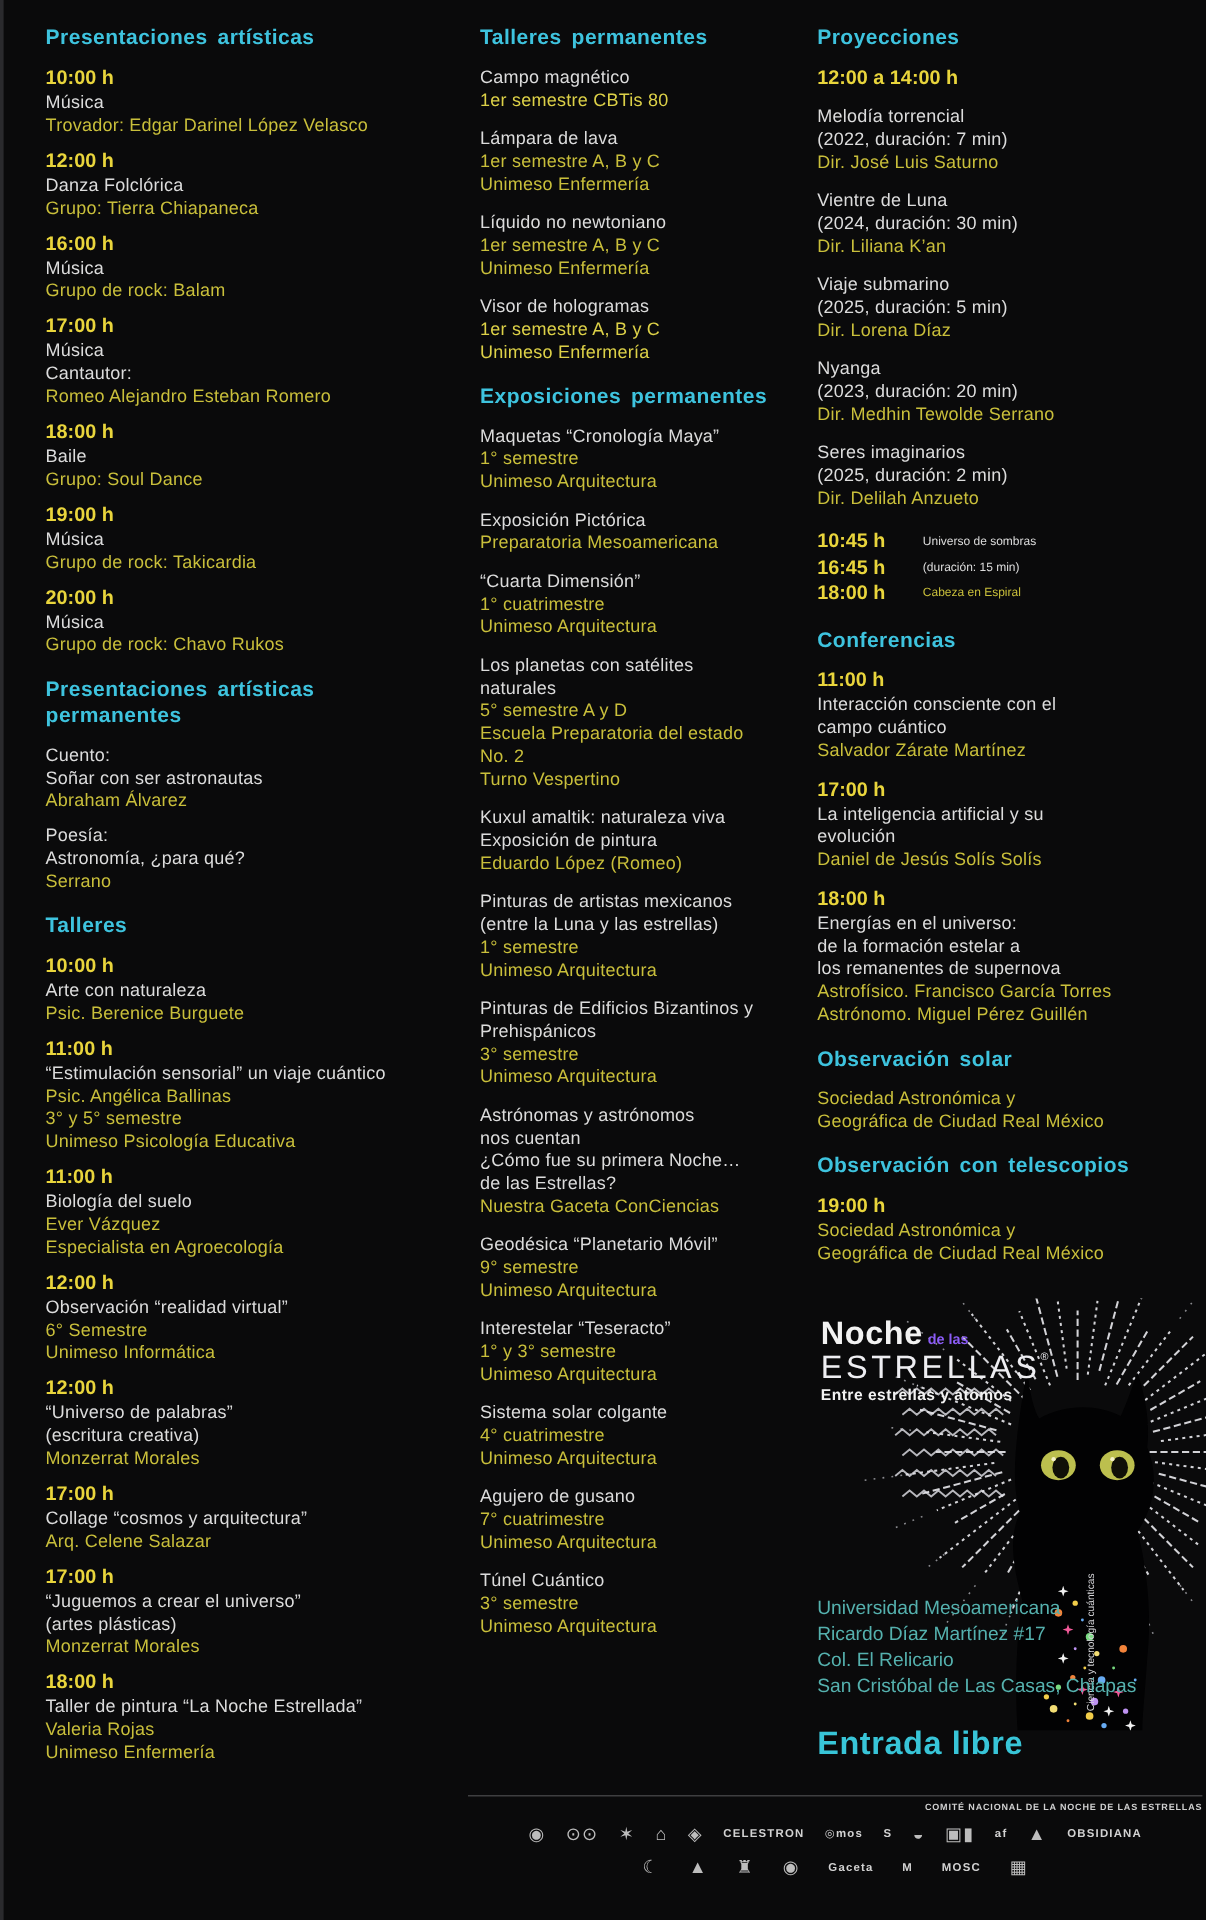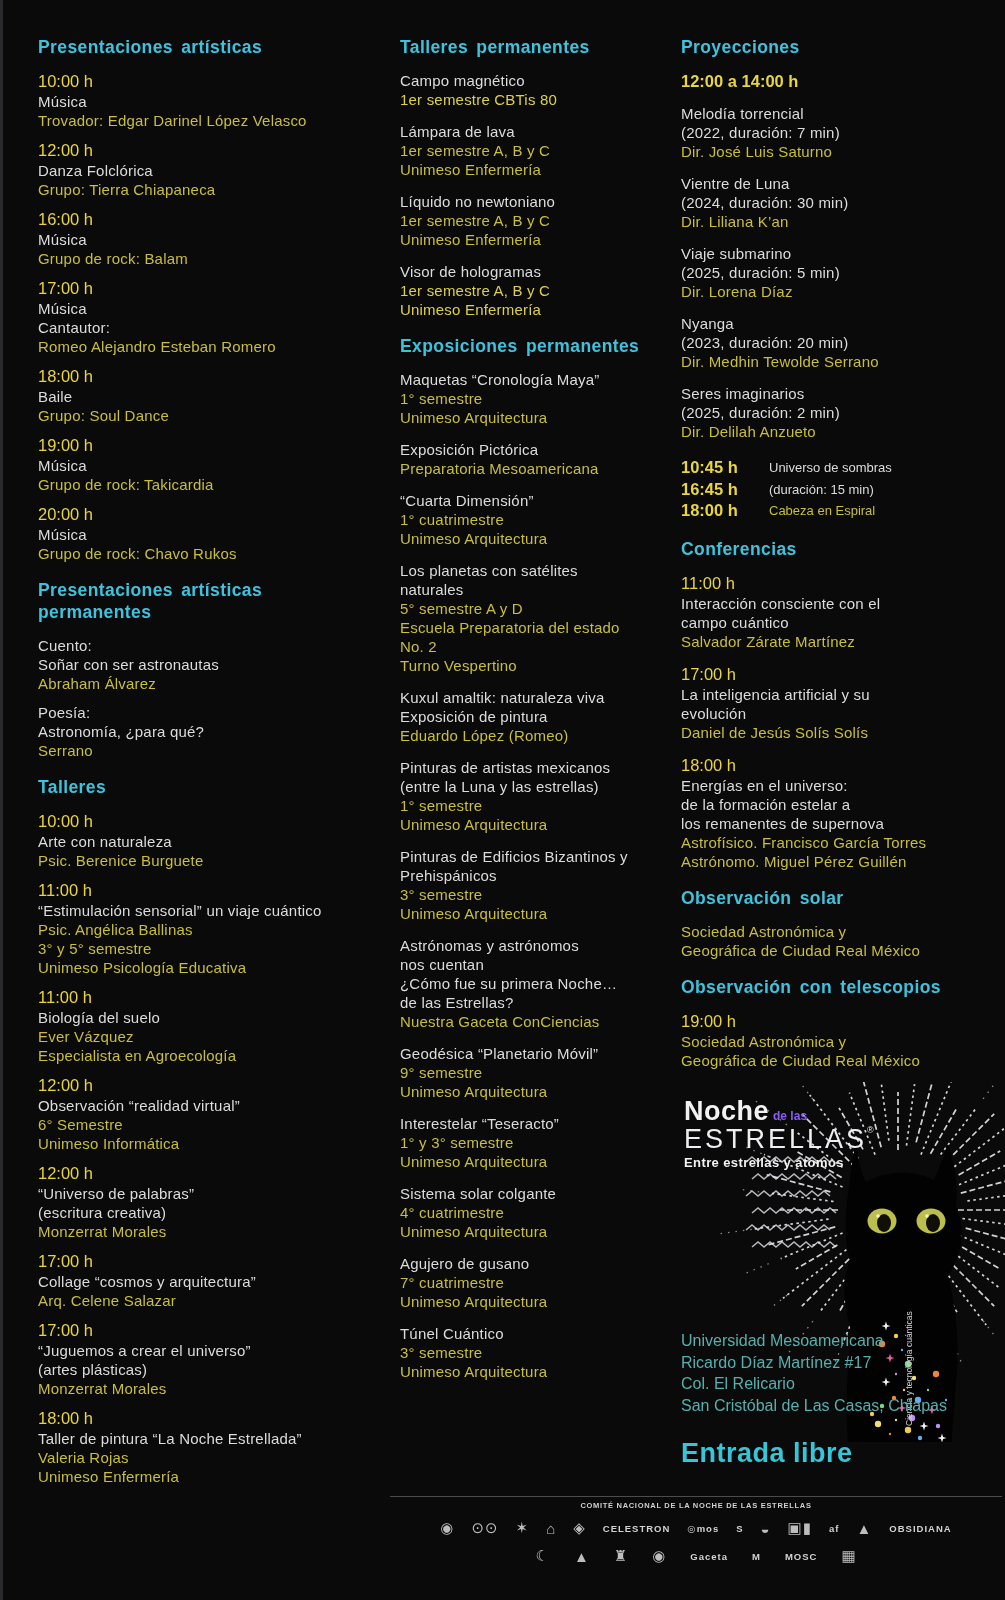--- a/index.html
+++ b/index.html
@@ -1,62 +1,62 @@
 <!DOCTYPE html>
 <html><head>
 <meta charset="utf-8">
 <style>
   *{margin:0;padding:0;box-sizing:border-box}
   html,body{background:#060607}
   body{width:1005px;height:1600px;position:relative;overflow:hidden;
        font-family:"Liberation Sans","DejaVu Sans",sans-serif;background:#0a0a0b}
   body::before{content:"";position:absolute;left:0;top:0;width:3px;height:100%;background:#46464a;opacity:.55}
 
-  .col{position:absolute;top:0;padding-top:36px}
+  .col{position:absolute;top:0;padding-top:20px}
   #col1{left:38px;width:335px}
   #col2{left:400px;width:275px}
   #col3{left:681px;width:318px}
 
   .sec-header{color:#3ec3de;font-size:17.5px;font-weight:bold;line-height:22px;
               margin:16px 0 13px;letter-spacing:.4px;word-spacing:3px}
   .col > .sec-header:first-child{margin-top:0}
   .timerange{color:#e9d53c;font-size:16.5px;font-weight:bold;line-height:21px;margin:4px 0 12px}
   .event{margin-bottom:10px}
   #col2 .event{margin-bottom:13px}
   #col3 .event{margin-bottom:13px}
-  .time{color:#e9d53c;font-size:16.5px;font-weight:normal;line-height:21px}
+  .time{color:#e9d53c;font-size:16.5px;font-weight:bold;line-height:21px}
   .line{font-size:15px;line-height:19px;letter-spacing:.2px;white-space:nowrap}
   .w{color:#dcdcdc}
   .y{color:#c9bf3b}
   .g{color:#ddd148}
 
   .timetable{margin:16px 0 10px}
   .trow{display:flex;line-height:21.5px;align-items:flex-end}
   .ttime{width:88px;flex:none;color:#e9d53c;font-size:16.5px;font-weight:bold}
-  .ttext{font-size:13px;white-space:nowrap}
+  .ttext{font-size:10px;white-space:nowrap}
 
   
   #illustration{position:absolute;left:650px;top:1082px;width:355px;height:360px}
   #cat-svg{position:absolute;left:0;top:0}
   #wordmark{position:absolute;left:34px;top:16px;color:#fff;line-height:1}
   #wm-noche{font-size:27px;font-weight:bold;letter-spacing:.5px;color:#f2f2f2}
   #wm-delas{font-size:12px;font-weight:bold;color:#8b5cf6;margin-left:4px}
   #wm-estrellas{font-size:27px;letter-spacing:3px;color:#eeeef2;margin-top:1px;font-weight:500}
   #wm-reg{font-size:9px;vertical-align:top}
   #wm-tag{font-size:13px;font-weight:bold;margin-top:3px;letter-spacing:.4px;color:#f2f2f2}
 
   #address{position:absolute;left:681px;top:1330px;width:320px;z-index:5}
   #address .aline{color:#55b1ae;font-size:16px;line-height:21.5px;white-space:nowrap}
   #entrada{position:absolute;left:681px;top:1438px;color:#38c5d8;font-size:27px;
            font-weight:700;letter-spacing:.5px;z-index:5}
 
   
   #footer{position:absolute;left:390px;top:1496px;width:612px;z-index:6}
   .divider{height:1px;background:#4c4c4e;margin-bottom:4px}
-  .committee{color:#d0d0d0;font-size:7.5px;font-weight:bold;text-align:center;letter-spacing:.7px}
+  .committee{color:#d0d0d0;font-size:7.5px;font-weight:bold;text-align:right;letter-spacing:.7px}
   .logo-row{display:flex;justify-content:center;align-items:center;margin-top:9px}
   #logo-row1{gap:17px}
   #logo-row2{gap:24px;margin-top:10px}
   .sponsor{color:#d2d2d2;font-size:9.5px;font-weight:bold;letter-spacing:1px;white-space:nowrap}
   .sponsor.emblem{font-size:15px;color:#bdbdbd;font-weight:normal}
 </style>
 </head>
 <body>
 
 <div id="col1" class="col">

